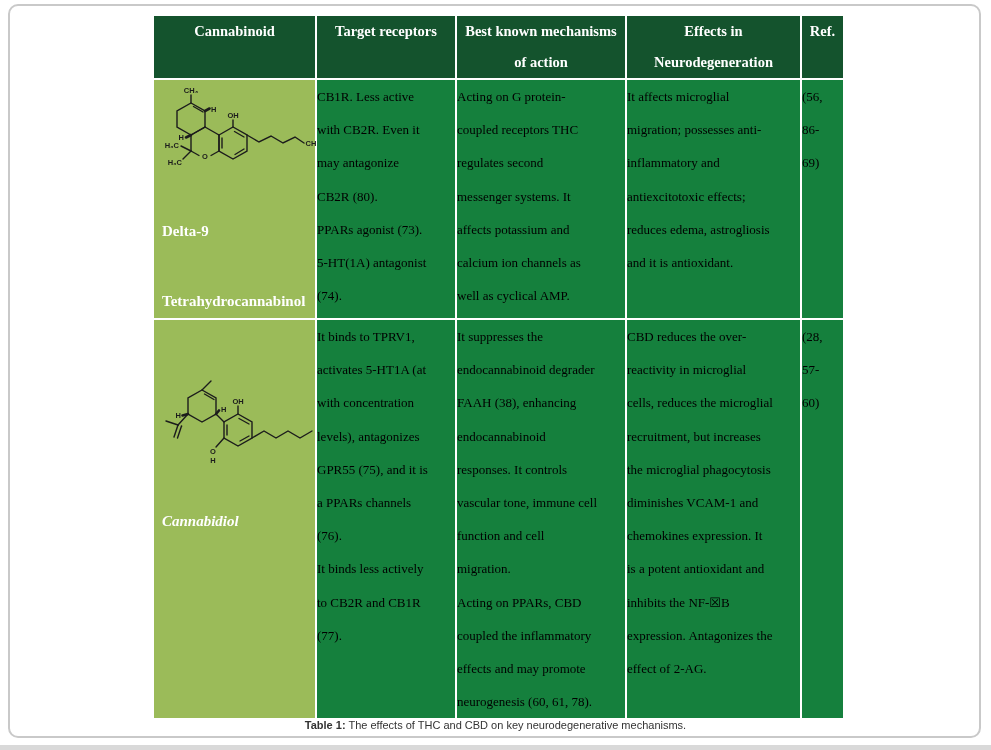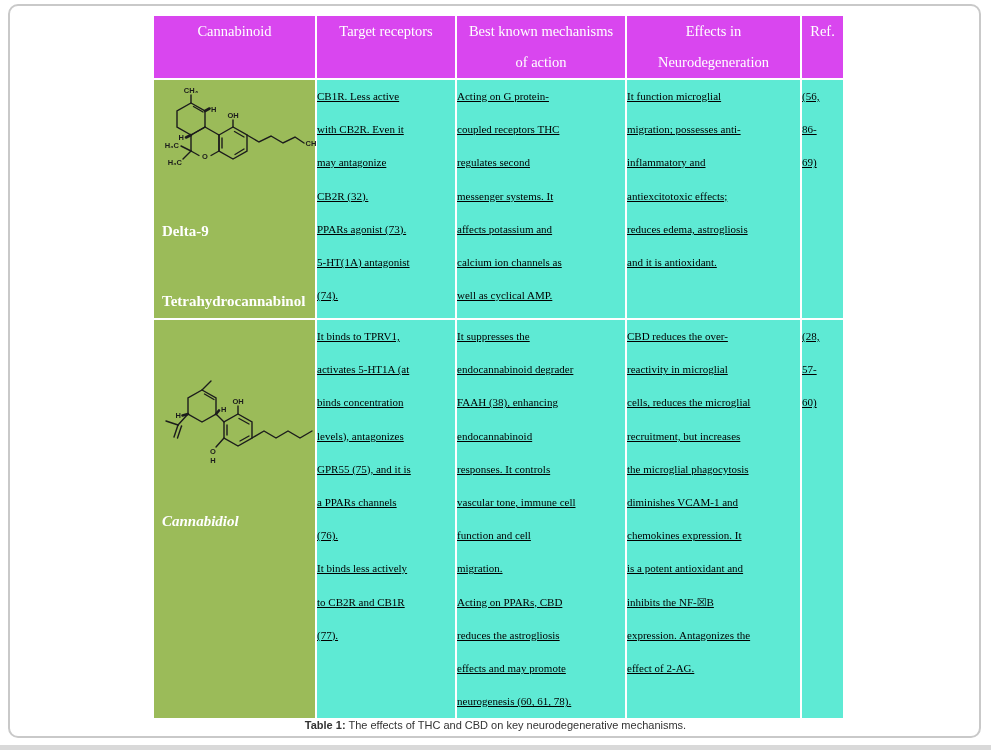--- a/index.html
+++ b/index.html
@@ -15,28 +15,27 @@
   }
   .footer-strip{
     position:absolute;left:0;bottom:0;width:991px;height:5px;background:#d9d9d9;
   }
   .tablewrap{position:absolute;left:152px;top:14px;}
   table.maintable{border-collapse:collapse;table-layout:fixed;width:691px;}
   table.maintable td,table.maintable th{
     border:2px solid #ffffff;vertical-align:top;padding:0;box-sizing:border-box;
   }
   th.hdr{
-    background:#d946ef;color:#ffffff;font-weight:normal;font-size:14.5px;
+    background:#14532d;color:#ffffff;font-weight:bold;font-size:14.5px;
     height:61px;padding-top:5px;
   }
   th.hdr .ln{line-height:31px;height:31px;text-align:center;white-space:nowrap;}
   td.body{
-    background:#5eead4;font-size:11px;color:#000;
+    background:#15803d;font-size:13px;color:#000;
     padding:2px 3px 0 7px;
-    text-decoration:underline;
   }
   td.body .ln{line-height:33.2px;white-space:nowrap;overflow:visible;}
   td.refcell{padding-left:5px;margin-top:12px;}
   td.cann{background:#9bbb59;color:#ffffff;padding:0;}
   .cname{font-weight:bold;font-size:15px;padding-left:8px;}
   .cname .ln{line-height:33px;white-space:nowrap;margin-top:37px;}
   tr.row1 td{height:233px;}
   tr.row2 td{height:399px;}
   svg.struct{display:block;margin-left:4px;}
   svg.struct .bond{stroke:#1c1c1c;stroke-width:1.4;fill:none;stroke-linecap:round;}
@@ -127,36 +126,36 @@
         </svg>
         <div class="cname" style="margin-top:4px;">
               <div class="ln">Delta-9</div>
               <div class="ln">Tetrahydrocannabinol</div>
             </div>
       </td>
       <td class="body">
             <div class="ln">CB1R. Less active</div>
             <div class="ln">with CB2R. Even it</div>
             <div class="ln">may antagonize</div>
-            <div class="ln">CB2R (32).</div>
+            <div class="ln">CB2R (80).</div>
             <div class="ln">PPARs agonist (73).</div>
             <div class="ln">5-HT(1A) antagonist</div>
             <div class="ln">(74).</div>
           </td>
       <td class="body">
             <div class="ln">Acting on G protein-</div>
             <div class="ln">coupled receptors THC</div>
             <div class="ln">regulates second</div>
             <div class="ln">messenger systems. It</div>
             <div class="ln">affects potassium and</div>
             <div class="ln">calcium ion channels as</div>
             <div class="ln">well as cyclical AMP.</div>
           </td>
       <td class="body">
-            <div class="ln">It function microglial</div>
+            <div class="ln">It affects microglial</div>
             <div class="ln">migration; possesses anti-</div>
             <div class="ln">inflammatory and</div>
             <div class="ln">antiexcitotoxic effects;</div>
             <div class="ln">reduces edema, astrogliosis</div>
             <div class="ln">and it is antioxidant.</div>
           </td>
       <td class="body refcell">
             <div class="ln">(56,</div>
             <div class="ln">86-</div>
             <div class="ln">69)</div>
@@ -197,40 +196,40 @@
 
           <polyline class="bond" points="94,70 106,63 118,70 130,63 142,70 154,63"></polyline>
         </svg>
         <div class="cname" style="margin-top:22px;font-style:italic;">
               <div class="ln">Cannabidiol</div>
             </div>
       </td>
       <td class="body">
             <div class="ln">It binds to TPRV1,</div>
             <div class="ln">activates 5-HT1A (at</div>
-            <div class="ln">binds concentration</div>
+            <div class="ln">with concentration</div>
             <div class="ln">levels), antagonizes</div>
             <div class="ln">GPR55 (75), and it is</div>
             <div class="ln">a PPARs channels</div>
             <div class="ln">(76).</div>
             <div class="ln">It binds less actively</div>
             <div class="ln">to CB2R and CB1R</div>
             <div class="ln">(77).</div>
           </td>
       <td class="body">
             <div class="ln">It suppresses the</div>
             <div class="ln">endocannabinoid degrader</div>
             <div class="ln">FAAH (38), enhancing</div>
             <div class="ln">endocannabinoid</div>
             <div class="ln">responses. It controls</div>
             <div class="ln">vascular tone, immune cell</div>
             <div class="ln">function and cell</div>
             <div class="ln">migration.</div>
             <div class="ln">Acting on PPARs, CBD</div>
-            <div class="ln">reduces the astrogliosis</div>
+            <div class="ln">coupled the inflammatory</div>
             <div class="ln">effects and may promote</div>
             <div class="ln">neurogenesis (60, 61, 78).</div>
           </td>
       <td class="body">
             <div class="ln">CBD reduces the over-</div>
             <div class="ln">reactivity in microglial</div>
             <div class="ln">cells, reduces the microglial</div>
             <div class="ln">recruitment, but increases</div>
             <div class="ln">the microglial phagocytosis</div>
             <div class="ln">diminishes VCAM-1 and</div>

